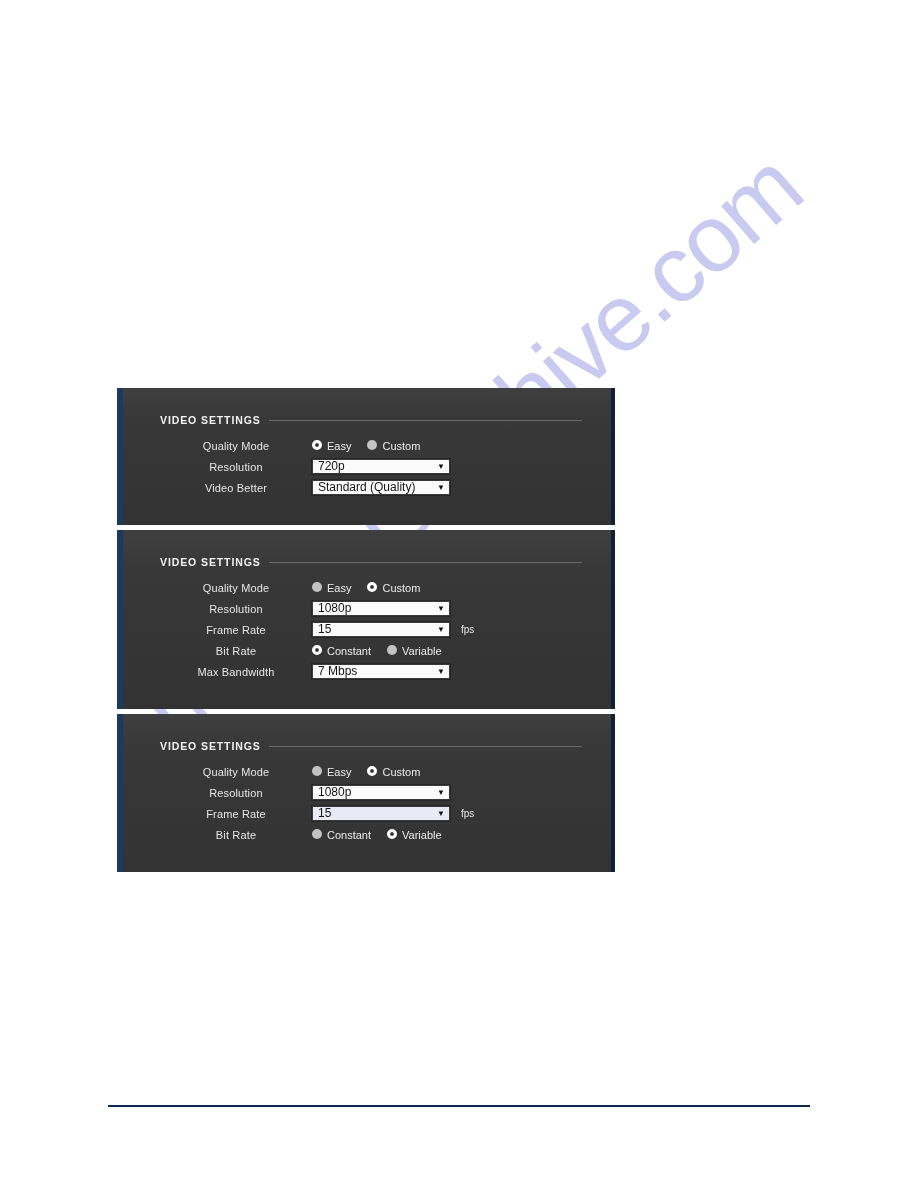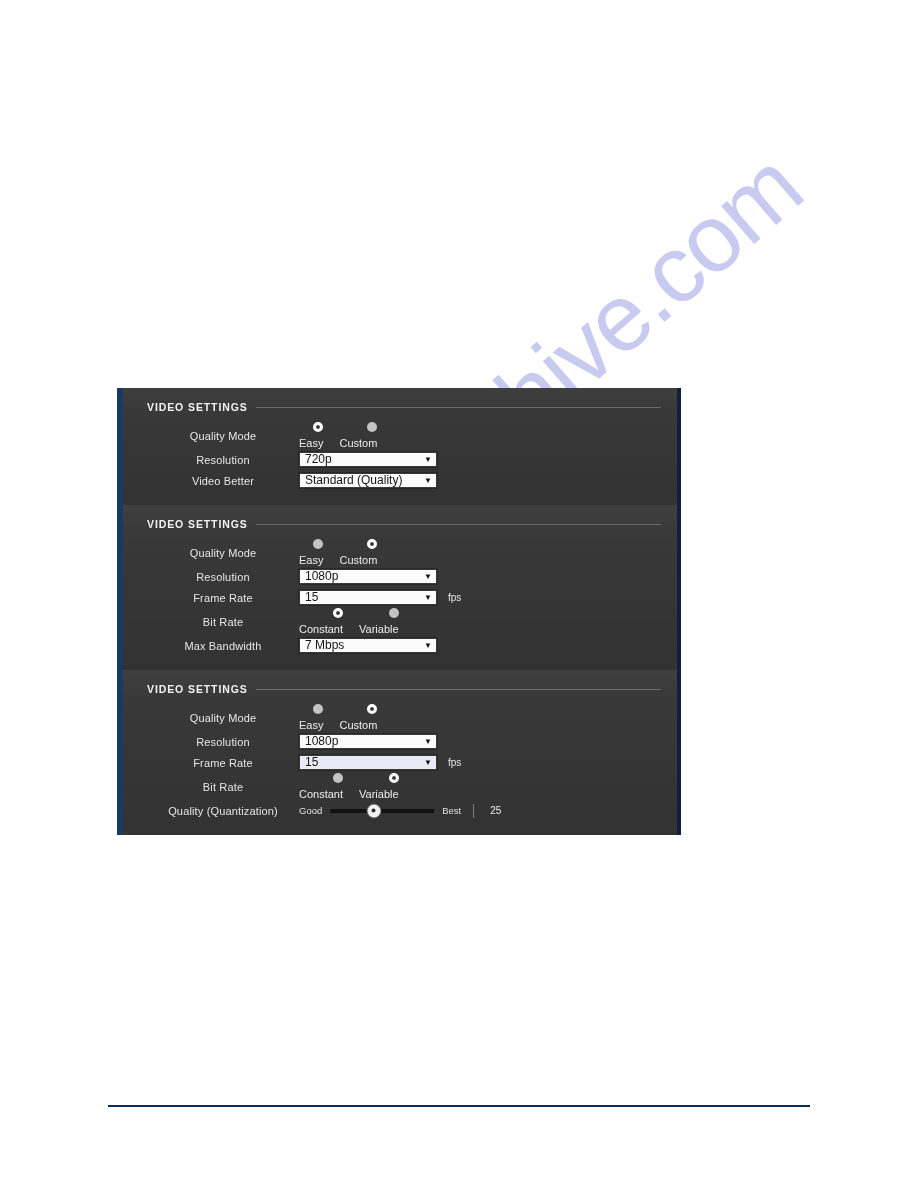--- a/index.html
+++ b/index.html
@@ -47,22 +47,23 @@
     width: 498px;
     z-index: 2;
   }
 
   .panel {
     position: relative;
     background: #383838;
     border-left: 6px solid #1b3a63;
     border-right: 4px solid #10203a;
     box-sizing: border-box;
-    width: 564px;
-    padding: 2px;
+    width: 498px;
+    padding: 15px;
+    margin-bottom: 5px;
     background-image:
       linear-gradient(to bottom, rgba(255,255,255,0.035) 0%, rgba(255,255,255,0.0) 22%, rgba(0,0,0,0.10) 100%);
   }
   .panel-inner {
     padding: 8px 10px 12px 22px;
   }
 
   
   .section-title-row {
     display: flex;
@@ -108,23 +109,22 @@
   }
 
   
   .radio-group {
     display: flex;
     align-items: center;
     gap: 16px;
   }
   .radio-opt {
     display: flex;
-    align-items: flex-end;
+    align-items: flex-start;
     gap: 5px;
-    flex-direction: column;
   }
   .radio-dot {
     width: 10px;
     height: 10px;
     border-radius: 50%;
     background: #c3c3c3;
     display: inline-block;
     box-sizing: border-box;
     flex: 0 0 10px;
   }
@@ -417,32 +417,17 @@
                 <span class="radio-dot"></span>
                 <span class="radio-label">Constant</span>
               </div>
               <div class="radio-opt">
                 <span class="radio-dot on"></span>
                 <span class="radio-label">Variable</span>
               </div>
             </div>
           </div>
         </div>
-        <div class="row">
-          <div class="row-label">Quality (Quantization)</div>
-          <div class="row-field">
-            <div class="slider-wrap">
-              <span class="slider-end">Good</span>
-              <div class="slider-track-wrap">
-                <div class="slider-track"></div>
-                <div class="slider-knob" style="left: 42%;"></div>
-              </div>
-              <span class="slider-end">Best</span>
-              <div class="slider-divider"></div>
-              <span class="slider-value">25</span>
-            </div>
-          </div>
-        </div>
       </div>
     </div>
   </div>
 
 <div id="footer-rule"></div>
 
 </body></html>

